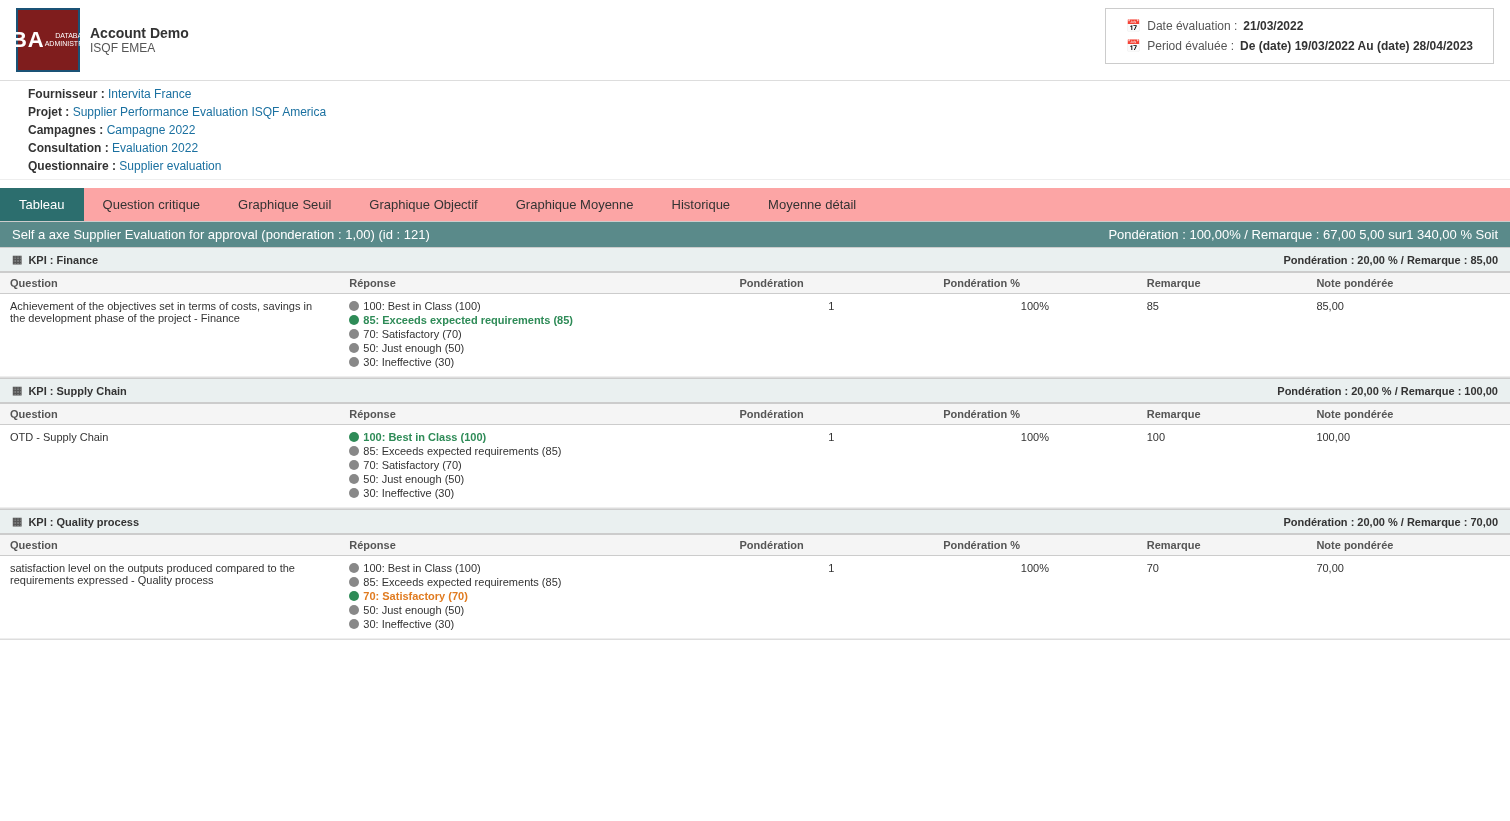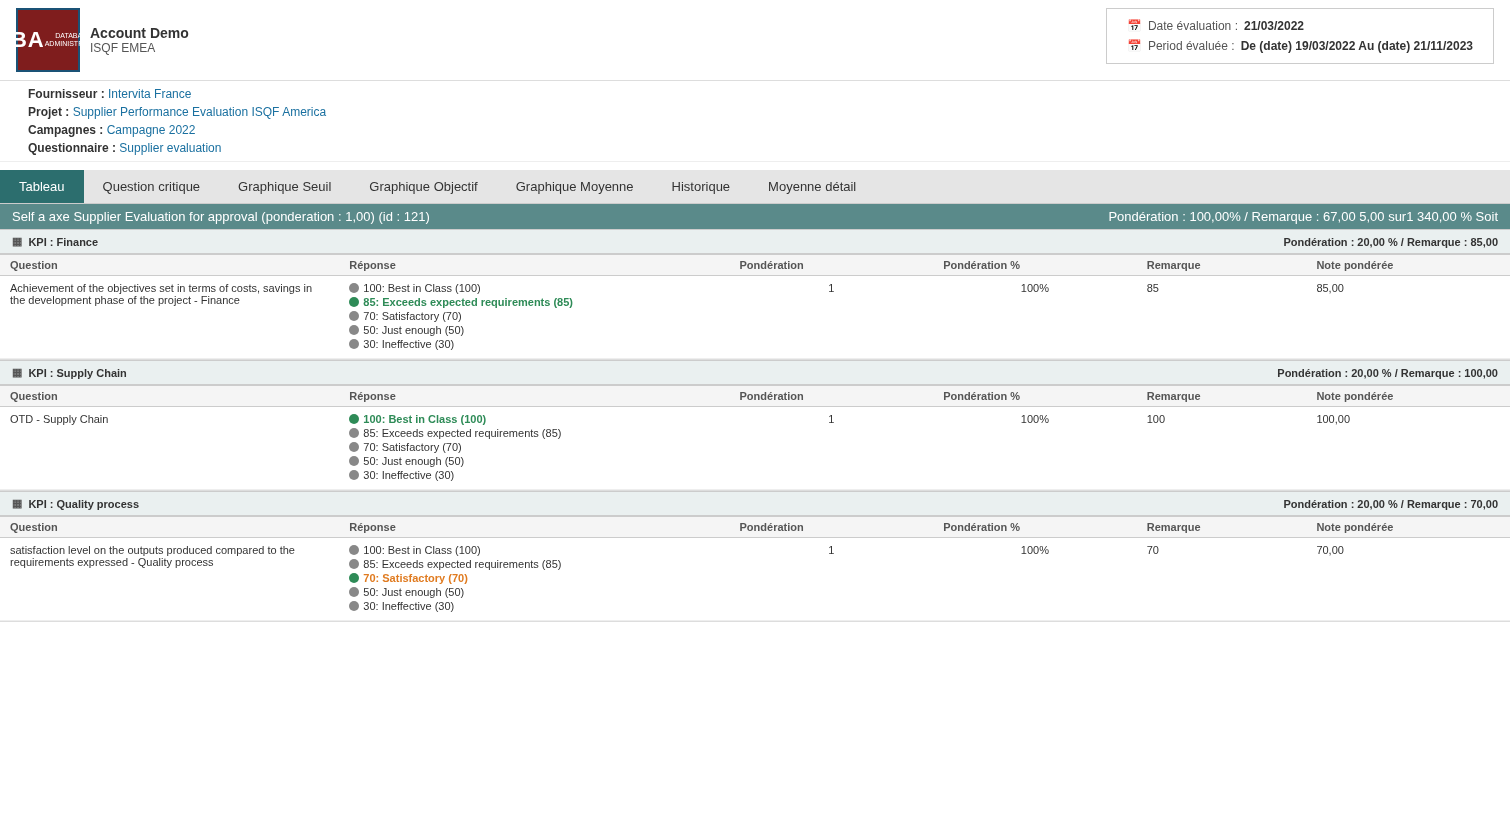--- a/index.html
+++ b/index.html
@@ -61,21 +61,21 @@
     .meta-row {
       font-size: 12px;
       padding: 2px 0;
     }
     .meta-row .meta-label { font-weight: bold; color: #333; }
     .meta-row .meta-value { color: #1a70a0; }
 
     
     .tabs-bar {
       display: flex;
-      background: #e5e5e5;
+      background: #fca5a5;
       border-bottom: 1px solid #ccc;
       margin-top: 8px;
     }
     .tab {
       padding: 8px 18px;
       cursor: pointer;
       font-size: 13px;
       color: #333;
       border: 1px solid transparent;
       white-space: nowrap;
@@ -196,37 +196,41 @@
 
   <div class="date-box">
     <div class="date-row">
       <span class="cal-icon">📅</span>
       <span class="label">Date évaluation :</span>
       <span class="value">21/03/2022</span>
     </div>
     <div class="date-row">
       <span class="cal-icon">📅</span>
       <span class="label">Period évaluée :</span>
-      <span class="value">De (date) 19/03/2022 Au (date) 21/11/2023</span>
+      <span class="value">De (date) 19/03/2022 Au (date) 28/04/2023</span>
     </div>
   </div>
 </div>
 
 <div class="meta-info">
   <div class="meta-row">
     <span class="meta-label">Fournisseur :</span>
     <span class="meta-value">Intervita France</span>
   </div>
   <div class="meta-row">
     <span class="meta-label">Projet :</span>
     <span class="meta-value">Supplier Performance Evaluation ISQF America</span>
   </div>
   <div class="meta-row">
     <span class="meta-label">Campagnes :</span>
     <span class="meta-value">Campagne 2022</span>
+  </div>
+  <div class="meta-row">
+    <span class="meta-label">Consultation :</span>
+    <span class="meta-value">Evaluation 2022</span>
   </div>
   <div class="meta-row">
     <span class="meta-label">Questionnaire :</span>
     <span class="meta-value">Supplier evaluation</span>
   </div>
 </div>
 
 <div class="tabs-bar">
   <div class="tab active">Tableau</div>
   <div class="tab">Question critique</div>

